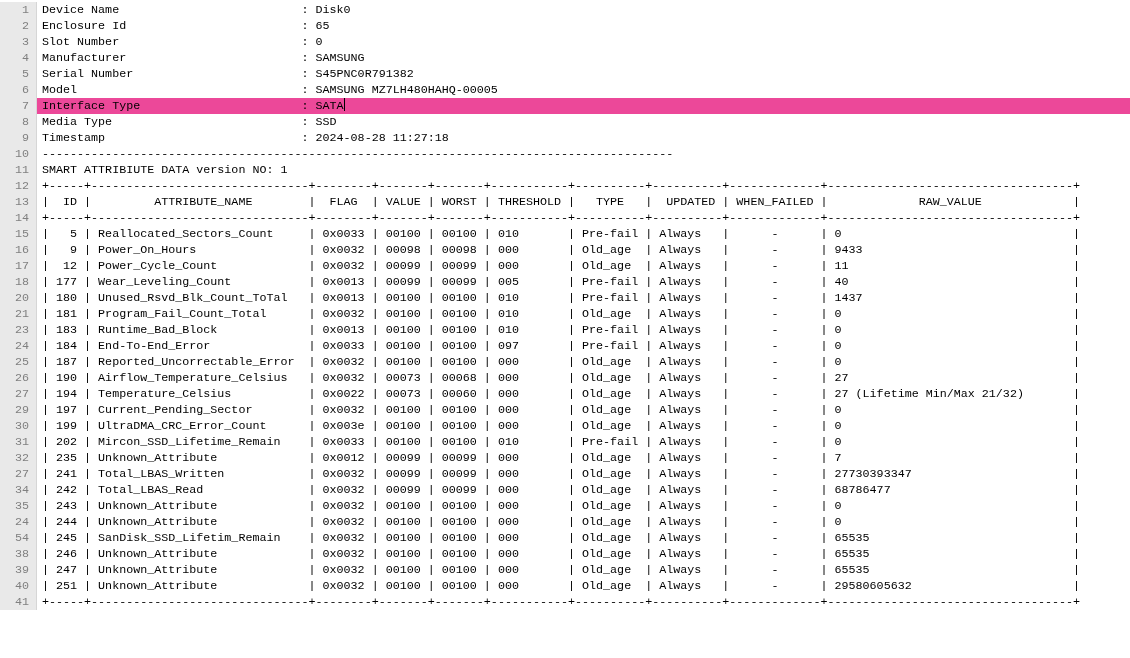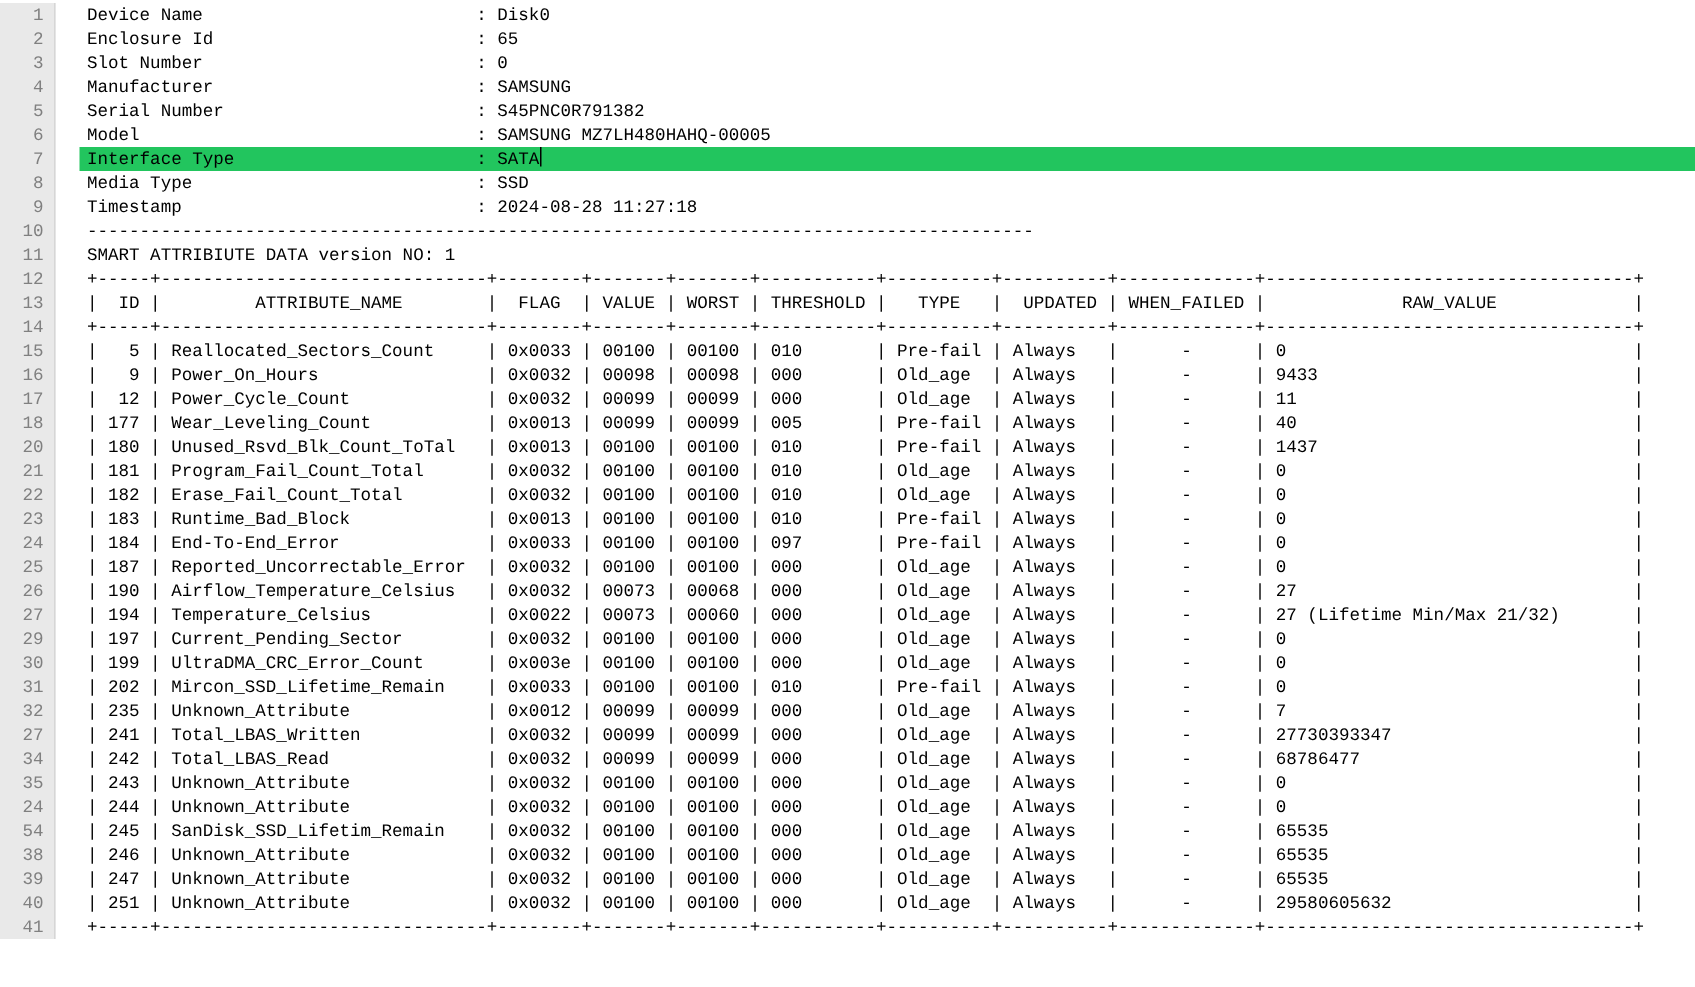--- a/index.html
+++ b/index.html
@@ -38,24 +38,23 @@
     padding-right: 7px;
     box-sizing: border-box;
     user-select: none;
     cursor: default;
   }
   .content-cell {
     flex: 1 1 auto;
     padding-left: 5px;
     color: #000000;
     white-space: pre;
-    margin-left: 16px;
   }
   .line.current .content-cell {
-    background: #22c55e;
+    background: #ec4899;
   }
   .caret {
     display: inline-block;
     width: 1px;
     height: 13px;
     background: #000000;
     vertical-align: -2px;
   }
 </style>
 </head>
@@ -75,21 +74,20 @@
     <div class="line"><div class="gutter-cell">11</div><div class="content-cell">SMART ATTRIBIUTE DATA version NO: 1</div></div>
     <div class="line"><div class="gutter-cell">12</div><div class="content-cell">+-----+-------------------------------+--------+-------+-------+-----------+----------+----------+-------------+-----------------------------------+</div></div>
     <div class="line"><div class="gutter-cell">13</div><div class="content-cell">|  ID |         ATTRIBUTE_NAME        |  FLAG  | VALUE | WORST | THRESHOLD |   TYPE   |  UPDATED | WHEN_FAILED |             RAW_VALUE             |</div></div>
     <div class="line"><div class="gutter-cell">14</div><div class="content-cell">+-----+-------------------------------+--------+-------+-------+-----------+----------+----------+-------------+-----------------------------------+</div></div>
     <div class="line"><div class="gutter-cell">15</div><div class="content-cell">|   5 | Reallocated_Sectors_Count     | 0x0033 | 00100 | 00100 | 010       | Pre-fail | Always   |      -      | 0                                 |</div></div>
     <div class="line"><div class="gutter-cell">16</div><div class="content-cell">|   9 | Power_On_Hours                | 0x0032 | 00098 | 00098 | 000       | Old_age  | Always   |      -      | 9433                              |</div></div>
     <div class="line"><div class="gutter-cell">17</div><div class="content-cell">|  12 | Power_Cycle_Count             | 0x0032 | 00099 | 00099 | 000       | Old_age  | Always   |      -      | 11                                |</div></div>
     <div class="line"><div class="gutter-cell">18</div><div class="content-cell">| 177 | Wear_Leveling_Count           | 0x0013 | 00099 | 00099 | 005       | Pre-fail | Always   |      -      | 40                                |</div></div>
     <div class="line"><div class="gutter-cell">20</div><div class="content-cell">| 180 | Unused_Rsvd_Blk_Count_ToTal   | 0x0013 | 00100 | 00100 | 010       | Pre-fail | Always   |      -      | 1437                              |</div></div>
     <div class="line"><div class="gutter-cell">21</div><div class="content-cell">| 181 | Program_Fail_Count_Total      | 0x0032 | 00100 | 00100 | 010       | Old_age  | Always   |      -      | 0                                 |</div></div>
-    <div class="line"><div class="gutter-cell">22</div><div class="content-cell">| 182 | Erase_Fail_Count_Total        | 0x0032 | 00100 | 00100 | 010       | Old_age  | Always   |      -      | 0                                 |</div></div>
     <div class="line"><div class="gutter-cell">23</div><div class="content-cell">| 183 | Runtime_Bad_Block             | 0x0013 | 00100 | 00100 | 010       | Pre-fail | Always   |      -      | 0                                 |</div></div>
     <div class="line"><div class="gutter-cell">24</div><div class="content-cell">| 184 | End-To-End_Error              | 0x0033 | 00100 | 00100 | 097       | Pre-fail | Always   |      -      | 0                                 |</div></div>
     <div class="line"><div class="gutter-cell">25</div><div class="content-cell">| 187 | Reported_Uncorrectable_Error  | 0x0032 | 00100 | 00100 | 000       | Old_age  | Always   |      -      | 0                                 |</div></div>
     <div class="line"><div class="gutter-cell">26</div><div class="content-cell">| 190 | Airflow_Temperature_Celsius   | 0x0032 | 00073 | 00068 | 000       | Old_age  | Always   |      -      | 27                                |</div></div>
     <div class="line"><div class="gutter-cell">27</div><div class="content-cell">| 194 | Temperature_Celsius           | 0x0022 | 00073 | 00060 | 000       | Old_age  | Always   |      -      | 27 (Lifetime Min/Max 21/32)       |</div></div>
     <div class="line"><div class="gutter-cell">29</div><div class="content-cell">| 197 | Current_Pending_Sector        | 0x0032 | 00100 | 00100 | 000       | Old_age  | Always   |      -      | 0                                 |</div></div>
     <div class="line"><div class="gutter-cell">30</div><div class="content-cell">| 199 | UltraDMA_CRC_Error_Count      | 0x003e | 00100 | 00100 | 000       | Old_age  | Always   |      -      | 0                                 |</div></div>
     <div class="line"><div class="gutter-cell">31</div><div class="content-cell">| 202 | Mircon_SSD_Lifetime_Remain    | 0x0033 | 00100 | 00100 | 010       | Pre-fail | Always   |      -      | 0                                 |</div></div>
     <div class="line"><div class="gutter-cell">32</div><div class="content-cell">| 235 | Unknown_Attribute             | 0x0012 | 00099 | 00099 | 000       | Old_age  | Always   |      -      | 7                                 |</div></div>
     <div class="line"><div class="gutter-cell">27</div><div class="content-cell">| 241 | Total_LBAS_Written            | 0x0032 | 00099 | 00099 | 000       | Old_age  | Always   |      -      | 27730393347                       |</div></div>

